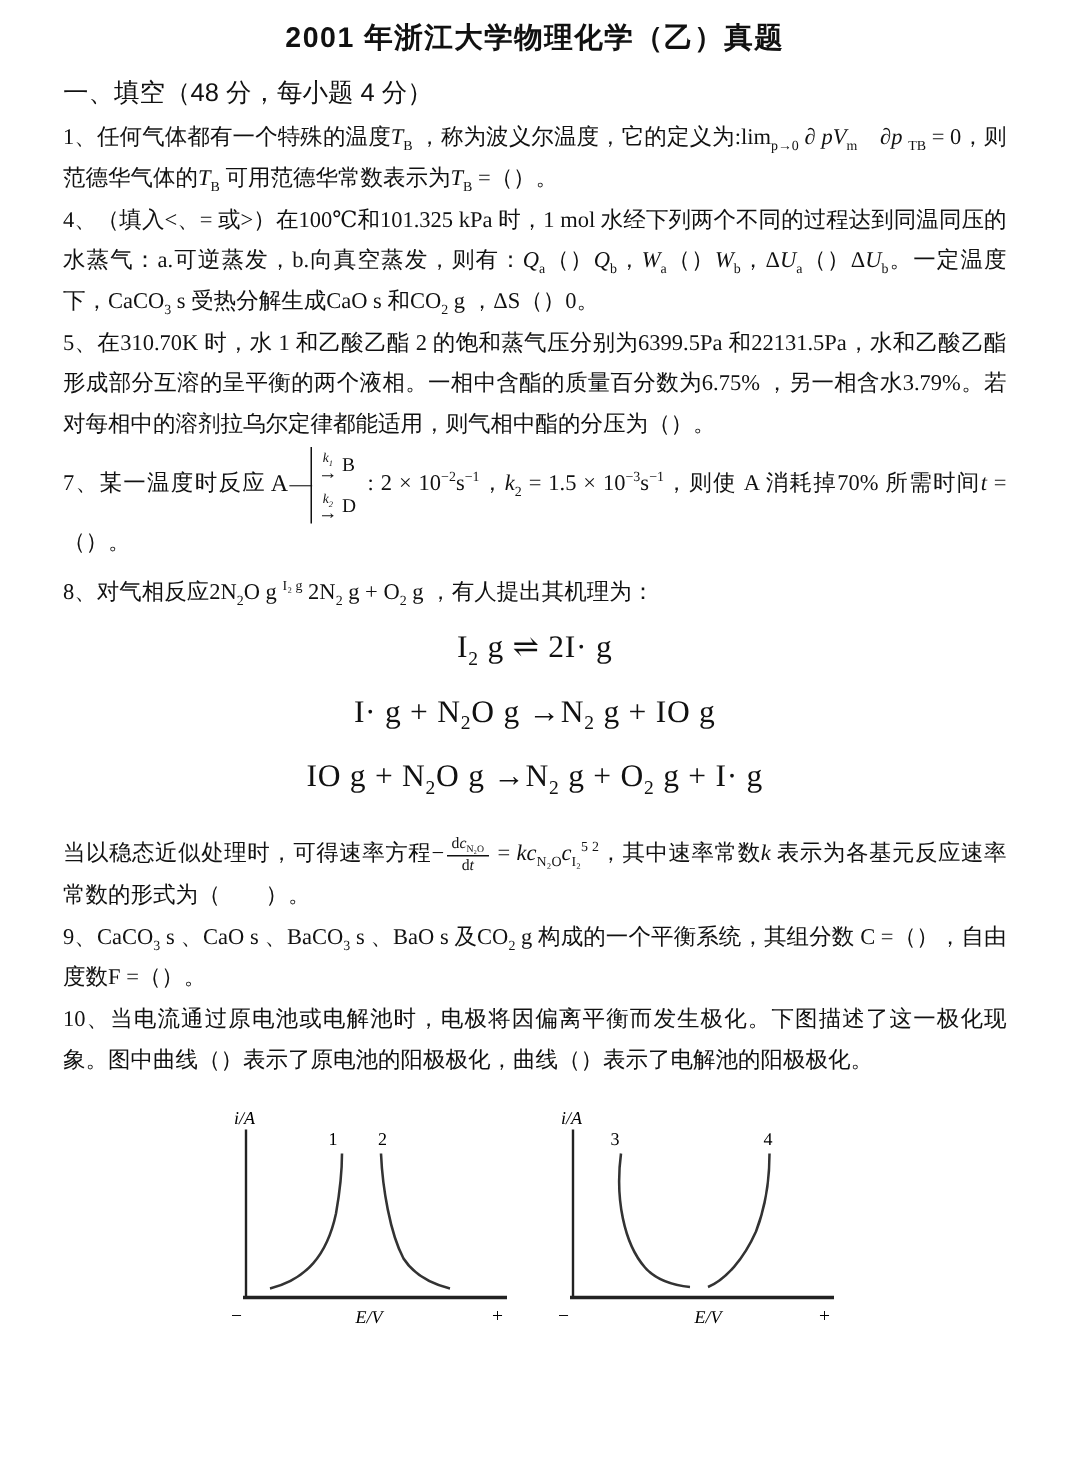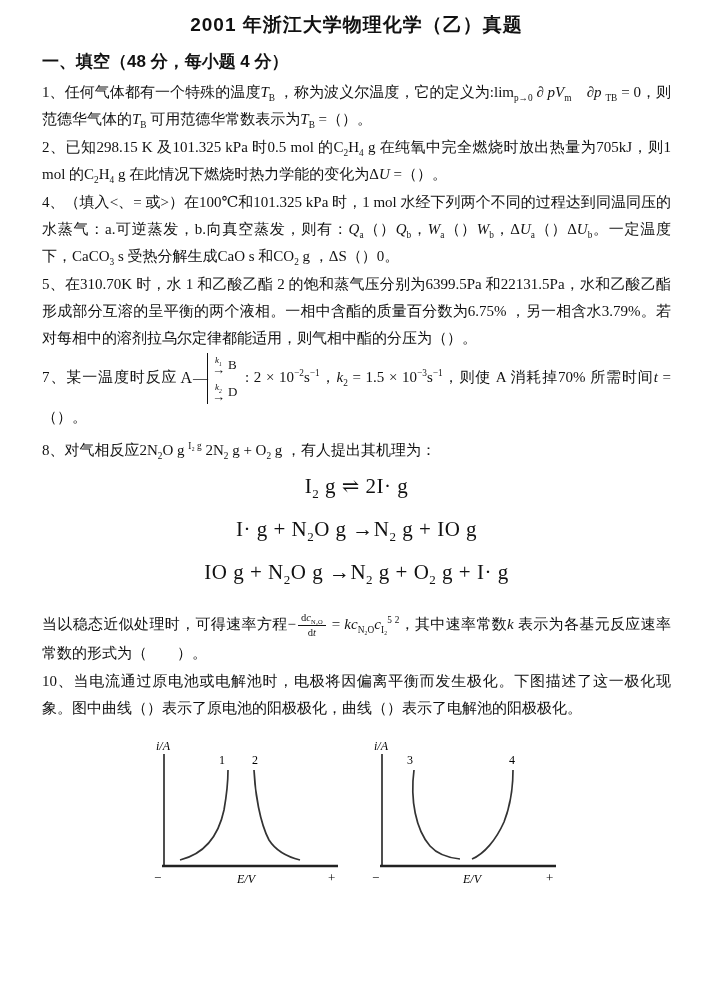--- a/index.html
+++ b/index.html
@@ -9,21 +9,21 @@
     font-family:"Liberation Serif","DejaVu Serif",serif;
     color:#111; font-size:15px;
   }
   .page { padding:8px 40px 24px 42px; }
   .title {
     text-align:center; font-weight:bold; font-size:19px;
     font-family:"Liberation Sans","DejaVu Sans",sans-serif;
     margin:4px 0 12px 0; letter-spacing:1px;
   }
   .section-heading {
-    font-weight:bold; font-size:17px;
+    font-weight:normal; font-size:17px;
     font-family:"Liberation Sans","DejaVu Sans",sans-serif;
     margin:6px 0 6px 0;
   }
   .q { line-height:1.8; text-align:justify; margin:1px 0; }
   sub, sup { font-size:0.62em; line-height:0; }
   i { font-style:italic; }
   
   .frac {
     display:inline-flex; flex-direction:column; text-align:center;
     vertical-align:middle; font-size:10.5px; line-height:1.3; margin:0 2px;
@@ -55,21 +55,20 @@
 </head>
 <body>
 
 <div class="page">
 
   <div class="title">2001 年浙江大学物理化学（乙）真题</div>
 
   <div class="section-heading">一、填空（48 分，每小题 4 分）</div>
 
   <p class="q">1、任何气体都有一个特殊的温度<i>T</i><sub>B</sub> ，称为波义尔温度，它的定义为:lim<sub>p→0</sub> <i>∂ pV</i><sub>m</sub>　<i>∂p</i> <sub>TB</sub> = 0，则范德华气体的<i>T</i><sub>B</sub> 可用范德华常数表示为<i>T</i><sub>B</sub> =（）。</p>
-  <p class="q">2、已知298.15 K 及101.325 kPa 时0.5 mol 的C<sub>2</sub>H<sub>4</sub> g 在纯氧中完全燃烧时放出热量为705kJ，则1 mol 的C<sub>2</sub>H<sub>4</sub> g 在此情况下燃烧时热力学能的变化为Δ<i>U</i> =（）。</p>
   <p class="q">4、（填入&lt;、= 或&gt;）在100℃和101.325 kPa 时，1 mol 水经下列两个不同的过程达到同温同压的水蒸气：a.可逆蒸发，b.向真空蒸发，则有：<i>Q</i><sub>a</sub>（）<i>Q</i><sub>b</sub>，<i>W</i><sub>a</sub>（）<i>W</i><sub>b</sub>，Δ<i>U</i><sub>a</sub>（）Δ<i>U</i><sub>b</sub>。一定温度下，CaCO<sub>3</sub> s 受热分解生成CaO s 和CO<sub>2</sub> g ，ΔS（）0。</p>
   <p class="q">5、在310.70K 时，水 1 和乙酸乙酯 2 的饱和蒸气压分别为6399.5Pa 和22131.5Pa，水和乙酸乙酯形成部分互溶的呈平衡的两个液相。一相中含酯的质量百分数为6.75% ，另一相含水3.79%。若对每相中的溶剂拉乌尔定律都能适用，则气相中酯的分压为（）。</p>
   <p class="q">7、某一温度时反应<span class="branch">
         <span class="stem">A</span>
         <span class="dash">—</span>
         <span class="arms">
           <span class="arm">
             <span class="arrow-wrap">
               <span class="arm-lbl"><i>k</i><sub>1</sub></span>
               <span class="shaft">→</span>
@@ -88,20 +87,21 @@
 
   <p class="q" style="margin-top:6px;">8、对气相反应2N<sub>2</sub>O g <sup>I₂ g</sup> 2N<sub>2</sub> g + O<sub>2</sub> g ，有人提出其机理为：</p>
   <div class="mech-line">I<sub>2</sub> g ⇌ 2I· g</div>
   <div class="mech-line">I· g + N<sub>2</sub>O g →N<sub>2</sub> g + IO g</div>
   <div class="mech-line">IO g + N<sub>2</sub>O g →N<sub>2</sub> g + O<sub>2</sub> g + I· g</div>
   <p class="q" style="margin-top:17px;">当以稳态近似处理时，可得速率方程−<span class="frac">
         <span class="num">d<i>c</i><sub>N₂O</sub></span>
         <span class="den">d<i>t</i></span>
       </span> = <i>kc</i><sub>N₂O</sub><i>c</i><sub>I₂</sub><sup>5 2</sup>，其中速率常数<i>k</i> 表示为各基元反应速率常数的形式为（　　）。</p>
 
+  <p class="q">9、CaCO<sub>3</sub> s 、CaO s 、BaCO<sub>3</sub> s 、BaO s 及CO<sub>2</sub> g 构成的一个平衡系统，其组分数 C =（），自由度数F =（）。</p>
   <p class="q">10、当电流通过原电池或电解池时，电极将因偏离平衡而发生极化。下图描述了这一极化现象。图中曲线（）表示了原电池的阳极极化，曲线（）表示了电解池的阳极极化。</p>
 
   <div class="figs">
 
     <div class="fig">
       <svg width="200" height="150" viewBox="0 0 200 150" xmlns="http://www.w3.org/2000/svg">
         <text class="ax-label" x="14" y="12">i/A</text>
         <line x1="22" y1="16" x2="22" y2="128" stroke="#222" stroke-width="1.6"></line>
         <line x1="20" y1="128" x2="196" y2="128" stroke="#222" stroke-width="2.4"></line>
         <path d="M38,122 C62,116 76,100 82,72 C85,55 86,42 86,32" fill="none" stroke="#333" stroke-width="1.7"></path>

